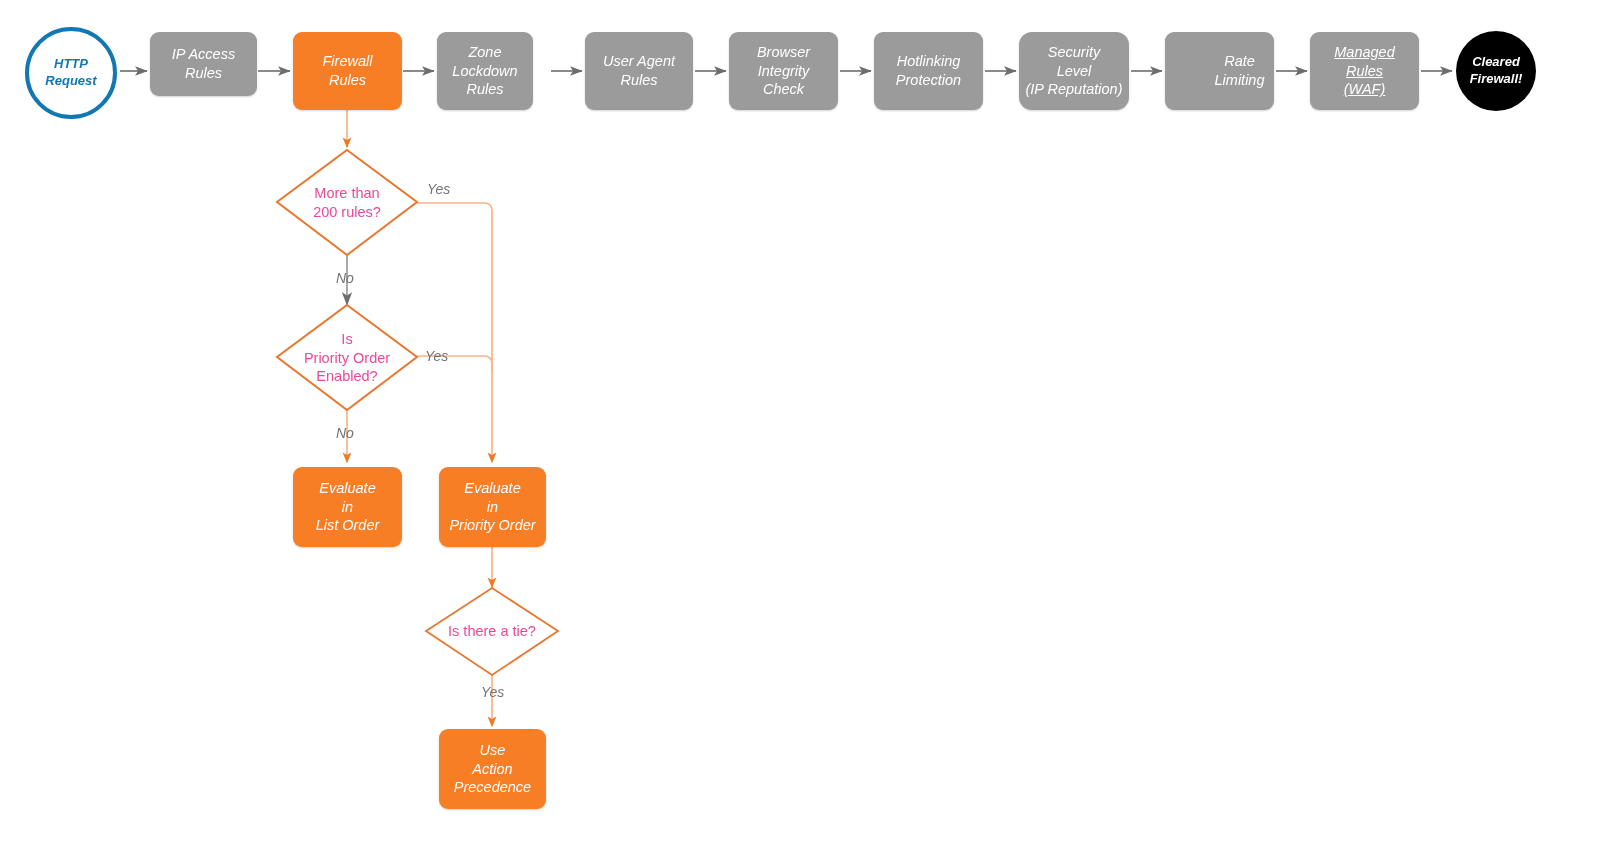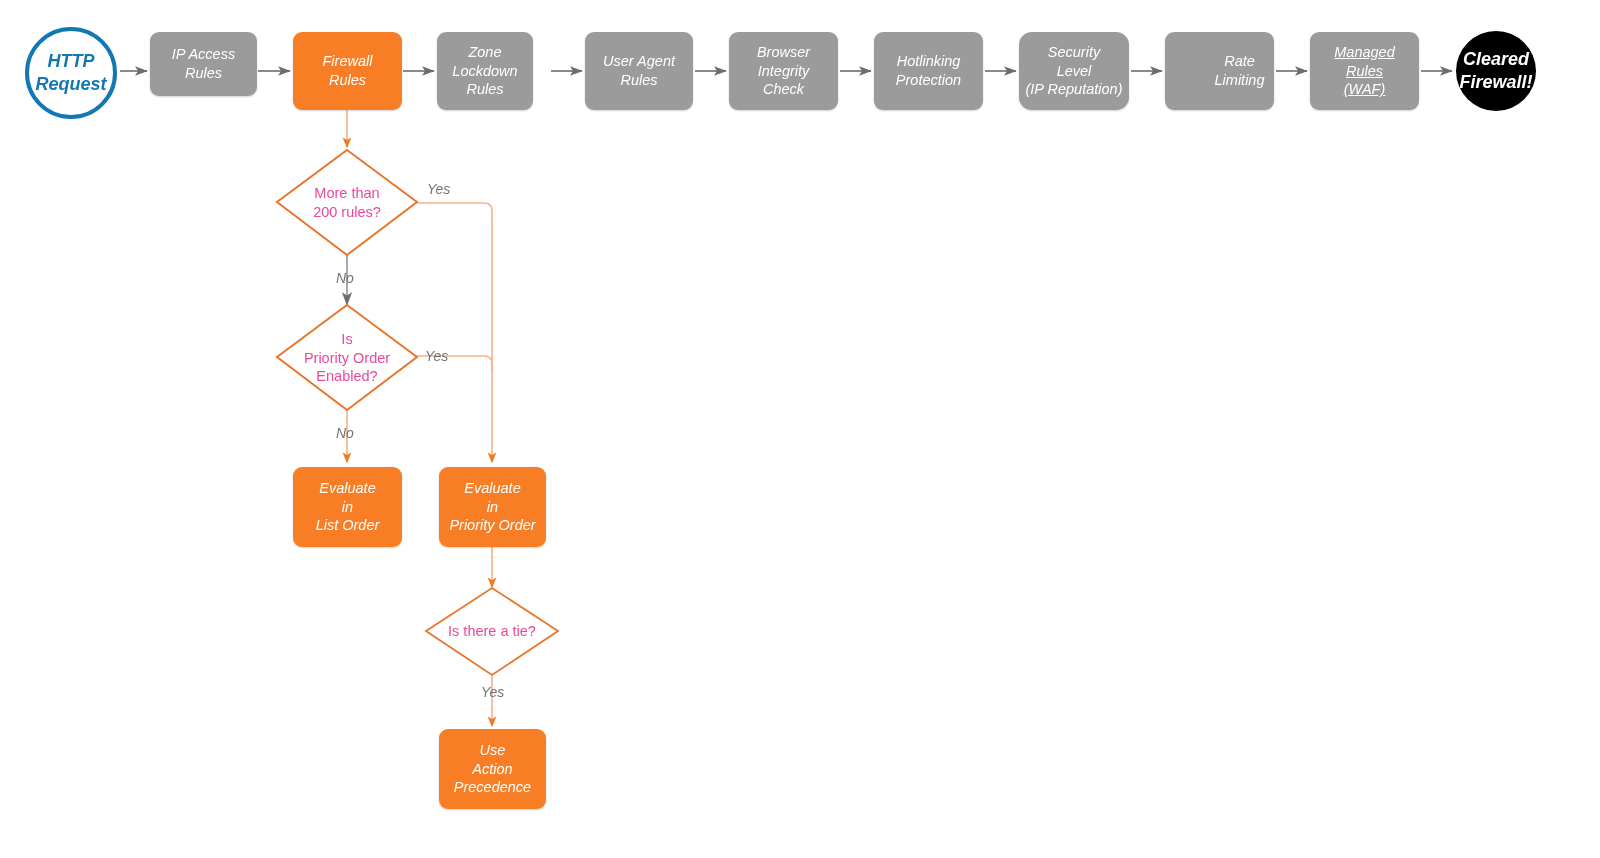--- a/index.html
+++ b/index.html
@@ -36,21 +36,21 @@
     color: #ffffff;
     font-size: 14.5px;
     box-shadow: 0 1px 2px rgba(0,0,0,0.18);
   }
   .proc.gray  { background: #9b9b9b; }
   .proc.orange{ background: #f87e26; }
   .terminator {
     border-radius: 50%;
     font-style: italic;
     font-weight: bold;
-    font-size: 18px;
+    font-size: 13px;
   }
   .terminator.hollow {
     background: #ffffff;
     border: 4px solid #1278b4;
     color: #1278b4;
   }
   .terminator.filled {
     background: #000000;
     color: #ffffff;
   }

